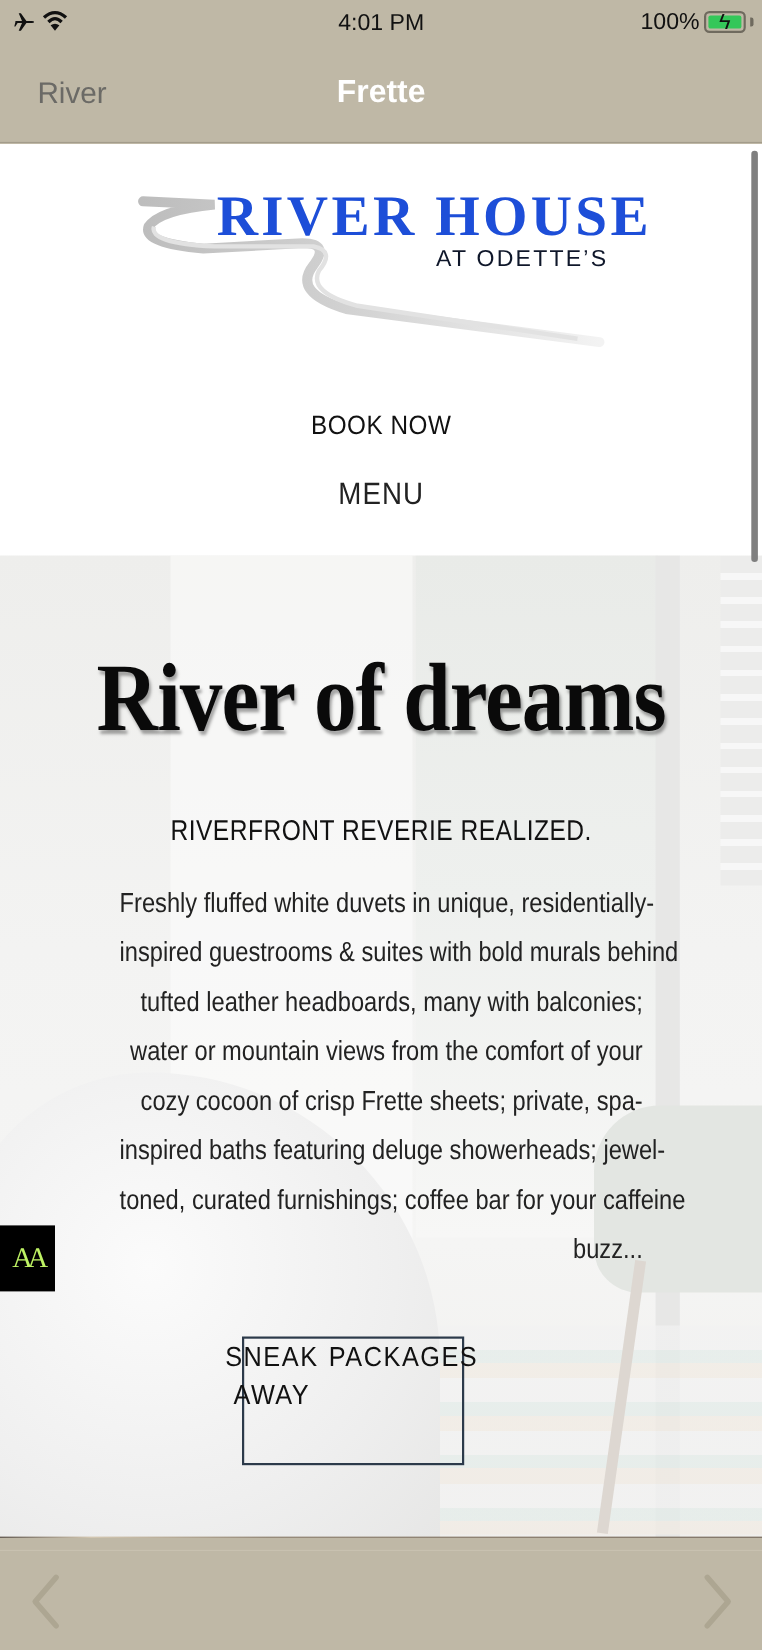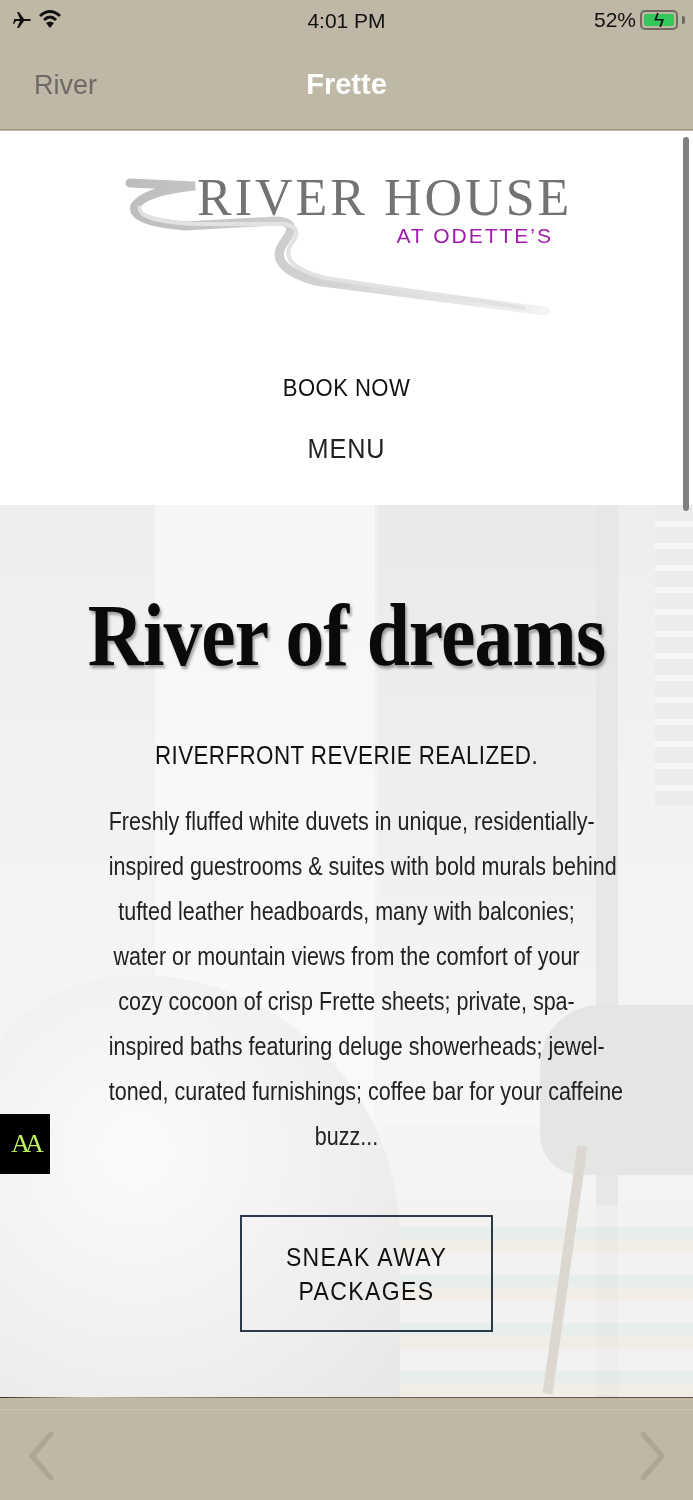--- a/index.html
+++ b/index.html
@@ -19,45 +19,45 @@
 
   .navbar { position: absolute; top: 42px; left: 0; width: 100%; height: 88px; }
   .done-btn { position: absolute; left: 34px; top: 28px; font-size: 27px; color: #6b6a66; background: none; border: none; font-family: "Liberation Sans", sans-serif; }
   .nav-title { position: absolute; left: 0; right: 0; top: 26px; text-align: center; font-size: 29px; font-weight: bold; color: #fff; }
 
   
   .web { position: absolute; left: 0; top: 131px; width: 693px; height: 1267px; overflow: hidden; background: #fff; }
   .header-white { position: absolute; left: 0; top: 0; width: 693px; height: 374px; background: #fff; }
   .logo { position: absolute; left: 125px; top: 35px; width: 440px; height: 160px; }
   .logo .swoosh { position: absolute; left: 0; top: 0; width: 440px; height: 160px; }
-  .logo .title { position: absolute; left: 72px; top: 2px; font-family: "Liberation Serif", serif; font-size: 52px; letter-spacing: 3px; color: #737373; white-space: nowrap; }
-  .logo .sub { position: absolute; right: 12px; top: 58px; font-family: "Liberation Sans", sans-serif; font-size: 21px; letter-spacing: 2px; color: #a21caf; white-space: nowrap; }
+  .logo .title { position: absolute; left: 72px; top: 2px; font-family: "Liberation Serif", serif; font-size: 52px; letter-spacing: 3px; color: #1d4ed8; white-space: nowrap; font-weight: bold; }
+  .logo .sub { position: absolute; right: 12px; top: 58px; font-family: "Liberation Sans", sans-serif; font-size: 21px; letter-spacing: 2px; color: #0f172a; white-space: nowrap; }
 
   .book-now { position: absolute; left: 0; right: 0; top: 243px; text-align: center; font-size: 24px; color: #111; letter-spacing: 0.5px; font-family: "Liberation Sans", sans-serif; transform: scaleX(0.92); }
   .menu-link { position: absolute; left: 0; right: 0; top: 302px; text-align: center; font-size: 28px; color: #222; letter-spacing: 1px; font-family: "Liberation Sans", sans-serif; font-weight: 300; transform: scaleX(0.9); }
 
   .hero { position: absolute; left: 0; top: 374px; width: 693px; height: 893px; overflow: hidden;
     background:
       linear-gradient(90deg, rgba(255,255,255,0) 0%, rgba(255,255,255,0) 100%),
       linear-gradient(180deg, #eeeeec 0%, #f3f3f2 40%, #f5f5f4 70%, #f0efed 100%); }
   .hero .pane1 { position: absolute; left: 155px; top: 0; width: 220px; height: 700px; background: rgba(255,255,255,0.45); }
   .hero .pane2 { position: absolute; left: 378px; top: 0; width: 220px; height: 620px; background: linear-gradient(180deg, #e9ebe8 0%, #eef0ee 50%, #f7f7f6 100%); }
   .hero .frame { position: absolute; left: 596px; top: 0; width: 22px; height: 893px; background: #e7e7e6; }
   .hero .shutter { position: absolute; left: 655px; top: 0; width: 38px; height: 300px; background: repeating-linear-gradient(180deg, #ececeb 0 16px, #f7f7f7 16px 22px); }
   .hero .duvet { position: absolute; left: -40px; top: 470px; width: 440px; height: 440px; background: radial-gradient(ellipse at 40% 40%, #fbfbfb 0%, #efefef 60%, #e6e6e5 100%); border-radius: 40% 60% 0 0; }
   .hero .chair { position: absolute; left: 540px; top: 500px; width: 200px; height: 170px; background: #e3e6e2; border-radius: 60px 0 0 40px; }
   .hero .chair-leg { position: absolute; left: 560px; top: 640px; width: 10px; height: 250px; background: #ddd7d1; transform: rotate(8deg); }
   .hero .rug { position: absolute; left: 380px; top: 700px; width: 320px; height: 190px; background: repeating-linear-gradient(180deg, #f2f2f2 0 22px, #e3ece9 22px 34px, #f1ebe3 34px 48px); opacity: 0.7; }
 
   .hero-title { position: absolute; left: 0; right: 0; top: 80px; text-align: center; font-family: "Liberation Serif", serif; font-size: 88px; color: #0a0a0a; letter-spacing: -1px; text-shadow: 2px 3px 3px rgba(0,0,0,0.35); transform: scaleX(0.88); }
   .hero-sub { position: absolute; left: 0; right: 0; top: 235px; text-align: center; font-size: 26px; color: #111; letter-spacing: 0.5px; transform: scaleX(0.86); }
-  .hero-body { position: absolute; left: 70px; width: 553px; top: 294px; text-align: center; font-size: 25px; line-height: 45px; color: #222; transform-origin: center top; }
+  .hero-body { position: absolute; left: 70px; width: 553px; top: 294px; text-align: right; font-size: 25px; line-height: 45px; color: #222; transform-origin: center top; }
   .hero-body .line { display: block; white-space: nowrap; transform: scaleX(0.86); }
 
-  .cta { position: absolute; left: 220px; top: 710px; width: 253px; height: 117px; border: 2px solid #2c3a4a; background: transparent; font-family: "Liberation Sans", sans-serif; font-size: 25px; line-height: 34px; color: #111; letter-spacing: 1.5px; text-align: center; display: flex; flex-direction: column; justify-content: center; margin-left: 20px; }
+  .cta { position: absolute; left: 220px; top: 710px; width: 202px; height: 117px; border: 2px solid #2c3a4a; background: transparent; font-family: "Liberation Sans", sans-serif; font-size: 25px; line-height: 34px; color: #111; letter-spacing: 1.5px; text-align: center; display: flex; flex-direction: row; justify-content: center; }
   .cta span { display: block; transform: scaleX(0.92); }
 
   .aa-btn { position: absolute; left: 0; top: 609px; width: 50px; height: 60px; background: #000; color: #bef264; font-family: "Liberation Serif", serif; font-size: 26px; font-weight: normal; display: flex; align-items: center; justify-content: center; letter-spacing: -5px; border: none; }
 
   .next-strip { position: absolute; left: 0; top: 1266px; width: 693px; height: 12px; background: linear-gradient(90deg, #3a2e22 0%, #c9b99c 12%, #7a6a54 35%, #6b5b47 70%, #5e4f3e 100%); }
 
   .scrollbar { position: absolute; left: 683px; top: 6px; width: 6px; height: 374px; background: #7f7f7f; border-radius: 3px; }
 
   
   .bottombar { position: absolute; left: 0; top: 1409px; width: 693px; height: 91px; background: #bfb8a6; border-top: 1px solid #c8c1b0; }
@@ -79,21 +79,21 @@
       <span>
         <svg width="24" height="20" viewBox="0 0 24 20">
           <path d="M2 7 Q12 -2 22 7" stroke="#111" stroke-width="3" fill="none"></path>
           <path d="M6 11 Q12 5 18 11" stroke="#111" stroke-width="3" fill="none"></path>
           <path d="M12 19 L8 14 Q12 11 16 14 Z" fill="#111"></path>
         </svg>
       </span>
     </div>
     <div class="time">4:01 PM</div>
     <div class="right">
-      <span>52%</span>
+      <span>100%</span>
       <div class="battery">
         <div class="fill"></div>
         <div class="bolt">ϟ</div>
       </div>
       <div class="battery-tip"></div>
     </div>
   </div>
   <div class="navbar">
     <button class="done-btn">River</button>
     <div class="nav-title">Frette</div>

